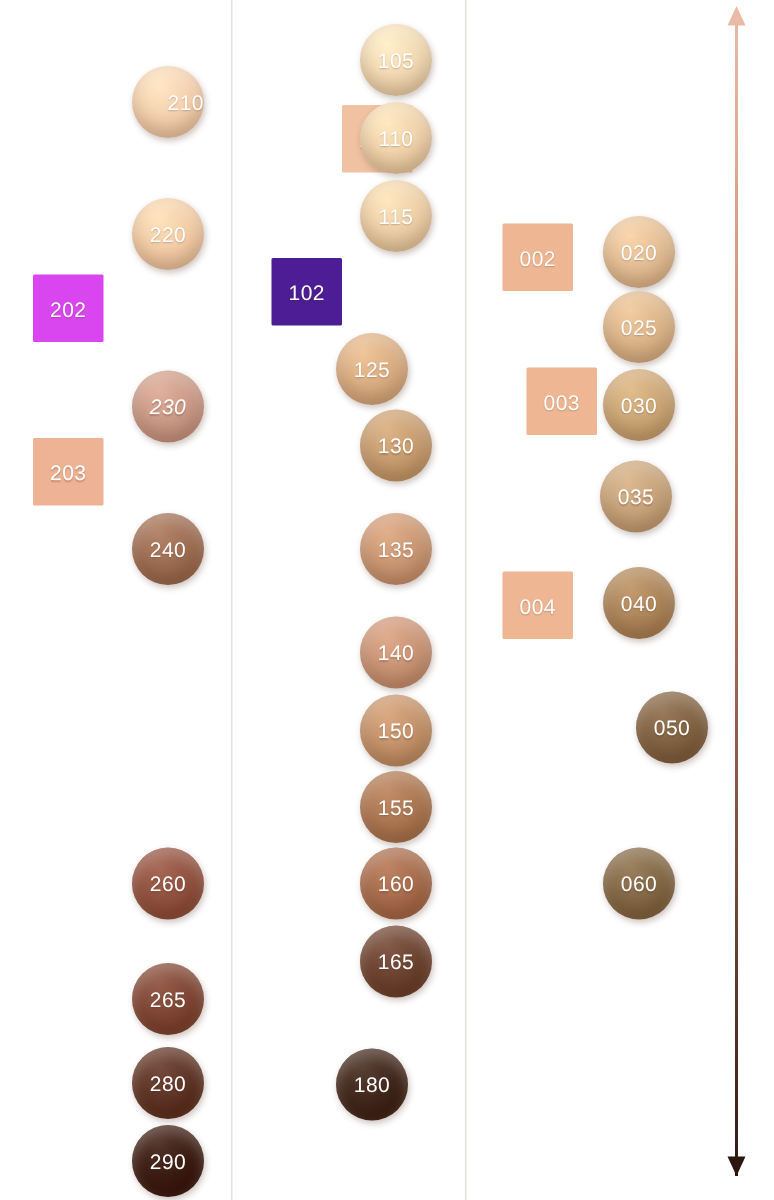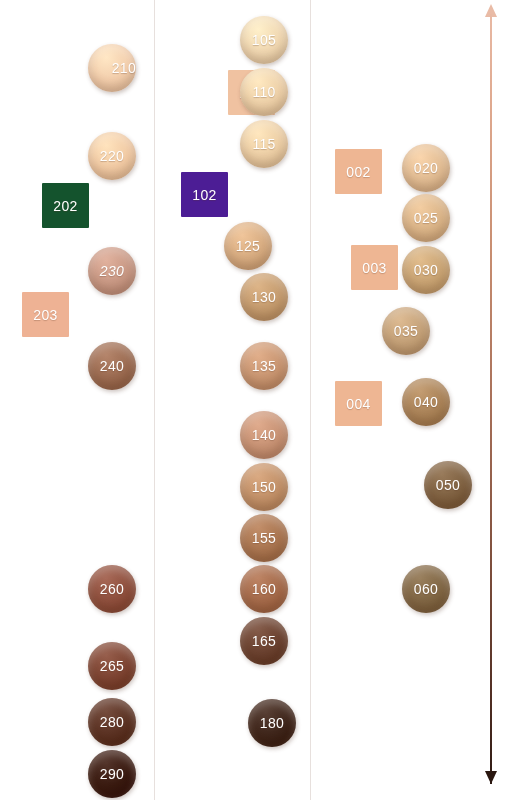--- a/index.html
+++ b/index.html
@@ -113,21 +113,21 @@
       <div class="divider" style="left: 154px;"></div>
       <div class="divider" style="left: 310px;"></div>
     </div>
   <div id="swatch-layer">
       <div class="swatch circle" style="left: 88px; top: 44px; background: radial-gradient(circle at 38% 28%, rgb(255, 231, 197) 0%, rgb(242, 205, 171) 52%, rgb(216, 179, 145) 100%); justify-content: flex-end;">
         <span>210</span>
       </div>
       <div class="swatch circle" style="left: 88px; top: 132px; background: radial-gradient(circle at 38% 28%, rgb(255, 227, 189) 0%, rgb(240, 201, 163) 52%, rgb(214, 175, 137) 100%);">
         <span>220</span>
       </div>
-      <div class="swatch square" style="left: 22px; top: 183px; background: #14532d; margin-left: 20px;">
+      <div class="swatch square" style="left: 22px; top: 183px; background: #d946ef;">
         <span>202</span>
       </div>
       <div class="swatch circle" style="left: 88px; top: 247px; background: radial-gradient(circle at 38% 28%, rgb(225, 177, 157) 0%, rgb(199, 151, 131) 52%, rgb(173, 125, 105) 100%); font-style: italic;">
         <span>230</span>
       </div>
       <div class="swatch square" style="left: 22px; top: 292px; background: rgb(238, 178, 148);">
         <span>203</span>
       </div>
       <div class="swatch circle" style="left: 88px; top: 342px; background: radial-gradient(circle at 38% 28%, rgb(180, 132, 106) 0%, rgb(154, 106, 80) 52%, rgb(128, 80, 54) 100%);">
         <span>240</span>
@@ -176,39 +176,39 @@
       </div>
       <div class="swatch circle" style="left: 240px; top: 514px; background: radial-gradient(circle at 38% 28%, rgb(194, 142, 105) 0%, rgb(168, 116, 79) 52%, rgb(142, 90, 53) 100%);">
         <span>155</span>
       </div>
       <div class="swatch circle" style="left: 240px; top: 565px; background: radial-gradient(circle at 38% 28%, rgb(189, 131, 99) 0%, rgb(163, 105, 73) 52%, rgb(137, 79, 47) 100%);">
         <span>160</span>
       </div>
       <div class="swatch circle" style="left: 240px; top: 617px; background: radial-gradient(circle at 38% 28%, rgb(131, 90, 72) 0%, rgb(105, 64, 46) 52%, rgb(79, 38, 20) 100%);">
         <span>165</span>
       </div>
-      <div class="swatch circle" style="left: 248px; top: 699px; background: radial-gradient(circle at 38% 28%, rgb(87, 62, 51) 0%, rgb(61, 36, 25) 52%, rgb(35, 10, 0) 100%);">
+      <div class="swatch circle" style="left: 224px; top: 699px; background: radial-gradient(circle at 38% 28%, rgb(87, 62, 51) 0%, rgb(61, 36, 25) 52%, rgb(35, 10, 0) 100%);">
         <span>180</span>
       </div>
       <div class="swatch square" style="left: 335px; top: 149px; background: rgb(238, 182, 147);">
         <span>002</span>
       </div>
       <div class="swatch circle" style="left: 402px; top: 144px; background: radial-gradient(circle at 38% 28%, rgb(250, 213, 172) 0%, rgb(224, 187, 146) 52%, rgb(198, 161, 120) 100%);">
         <span>020</span>
       </div>
       <div class="swatch circle" style="left: 402px; top: 194px; background: radial-gradient(circle at 38% 28%, rgb(243, 205, 161) 0%, rgb(217, 179, 135) 52%, rgb(191, 153, 109) 100%);">
         <span>025</span>
       </div>
       <div class="swatch square" style="left: 335px; top: 245px; background: rgb(238, 182, 147); margin-left: 16px;">
         <span>003</span>
       </div>
       <div class="swatch circle" style="left: 402px; top: 246px; background: radial-gradient(circle at 38% 28%, rgb(226, 189, 141) 0%, rgb(200, 163, 115) 52%, rgb(174, 137, 89) 100%);">
         <span>030</span>
       </div>
-      <div class="swatch circle" style="left: 382px; top: 307px; background: radial-gradient(circle at 38% 28%, rgb(221, 186, 145) 0%, rgb(195, 160, 119) 52%, rgb(169, 134, 93) 100%); justify-content: center;">
+      <div class="swatch circle" style="left: 400px; top: 307px; background: radial-gradient(circle at 38% 28%, rgb(221, 186, 145) 0%, rgb(195, 160, 119) 52%, rgb(169, 134, 93) 100%); justify-content: center;">
         <span>035</span>
       </div>
       <div class="swatch square" style="left: 335px; top: 381px; background: rgb(238, 182, 147);">
         <span>004</span>
       </div>
       <div class="swatch circle" style="left: 402px; top: 378px; background: radial-gradient(circle at 38% 28%, rgb(195, 156, 113) 0%, rgb(169, 130, 87) 52%, rgb(143, 104, 61) 100%); text-align: right;">
         <span>040</span>
       </div>
       <div class="swatch circle" style="left: 424px; top: 461px; background: radial-gradient(circle at 38% 28%, rgb(152, 122, 90) 0%, rgb(126, 96, 64) 52%, rgb(100, 70, 38) 100%);">
         <span>050</span>

